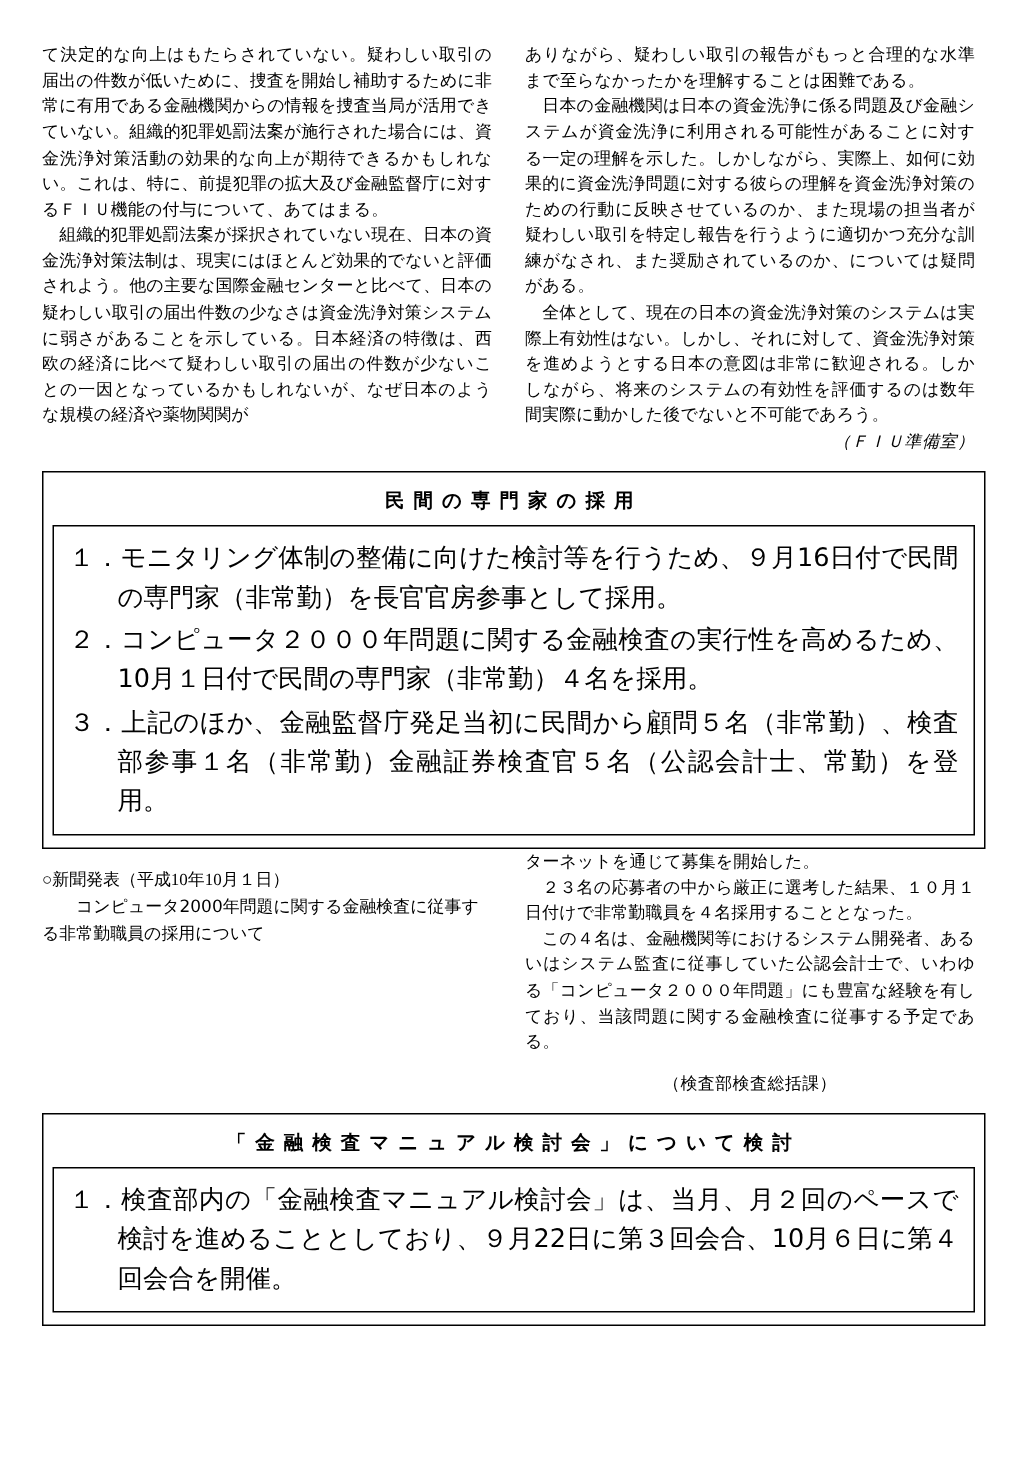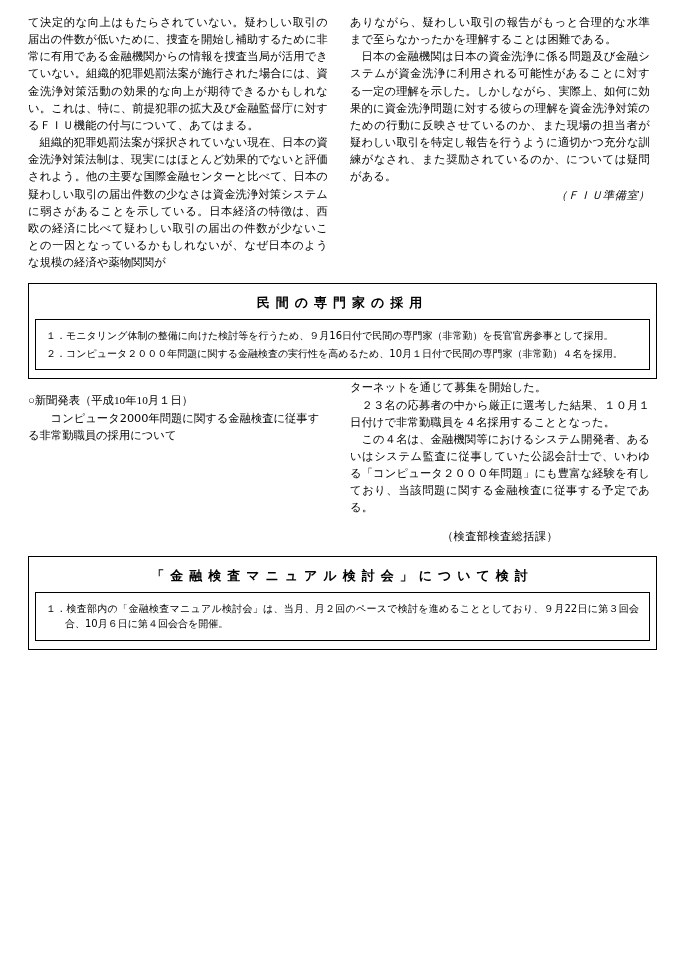--- a/index.html
+++ b/index.html
@@ -13,21 +13,21 @@
     font-family: "DejaVu Sans", sans-serif;
     color: #000000;
     font-size: 11px;
     overflow: hidden;
   }
   .page {
     position: relative;
     width: 685px;
     height: 772px;
     box-sizing: border-box;
-    padding: 14px 28px 10px 28px;
+    padding: 28px 28px 10px 28px;
   }
   
   .two-col {
     display: flex;
     gap: 22px;
   }
   .col {
     width: 300px;
     flex: 0 0 300px;
   }
@@ -66,21 +66,21 @@
   .frame-inner {
     border: 1px solid #000;
     padding: 8px 10px 8px 10px;
   }
   ol.numlist {
     margin: 0;
     padding: 0;
     list-style: none;
   }
   ol.numlist li {
-    font-size: 10px;
+    font-size: 17px;
     line-height: 1.55;
     text-align: justify;
     text-justify: inter-ideograph;
     padding-left: 1.9em;
     text-indent: -1.9em;
     margin-bottom: 2px;
   }
   ol.numlist li:last-child {
     margin-bottom: 0;
   }
@@ -117,30 +117,32 @@
 <div class="page">
 
   <div class="two-col">
     <div class="col">
       <p class="body">て決定的な向上はもたらされていない。疑わしい取引の届出の件数が低いために、捜査を開始し補助するために非常に有用である金融機関からの情報を捜査当局が活用できていない。組織的犯罪処罰法案が施行された場合には、資金洗浄対策活動の効果的な向上が期待できるかもしれない。これは、特に、前提犯罪の拡大及び金融監督庁に対するＦＩＵ機能の付与について、あてはまる。</p>
       <p class="body">　組織的犯罪処罰法案が採択されていない現在、日本の資金洗浄対策法制は、現実にはほとんど効果的でないと評価されよう。他の主要な国際金融センターと比べて、日本の疑わしい取引の届出件数の少なさは資金洗浄対策システムに弱さがあることを示している。日本経済の特徴は、西欧の経済に比べて疑わしい取引の届出の件数が少ないことの一因となっているかもしれないが、なぜ日本のような規模の経済や薬物関関が</p>
     </div>
     <div class="col">
       <p class="body">ありながら、疑わしい取引の報告がもっと合理的な水準まで至らなかったかを理解することは困難である。</p>
       <p class="body">　日本の金融機関は日本の資金洗浄に係る問題及び金融システムが資金洗浄に利用される可能性があることに対する一定の理解を示した。しかしながら、実際上、如何に効果的に資金洗浄問題に対する彼らの理解を資金洗浄対策のための行動に反映させているのか、また現場の担当者が疑わしい取引を特定し報告を行うように適切かつ充分な訓練がなされ、また奨励されているのか、については疑問がある。</p>
+      <p class="body">　全体として、現在の日本の資金洗浄対策のシステムは実際上有効性はない。しかし、それに対して、資金洗浄対策を進めようとする日本の意図は非常に歓迎される。しかしながら、将来のシステムの有効性を評価するのは数年間実際に動かした後でないと不可能であろう。</p>
       <div class="sig">（ＦＩＵ準備室）</div>
     </div>
   </div>
 
   <div class="frame">
     <div class="frame-title">民間の専門家の採用</div>
     <div class="frame-inner">
       <ol class="numlist">
         <li>１．モニタリング体制の整備に向けた検討等を行うため、９月16日付で民間の専門家（非常勤）を長官官房参事として採用。</li>
         <li>２．コンピュータ２０００年問題に関する金融検査の実行性を高めるため、10月１日付で民間の専門家（非常勤）４名を採用。</li>
+        <li>３．上記のほか、金融監督庁発足当初に民間から顧問５名（非常勤）、検査部参事１名（非常勤）金融証券検査官５名（公認会計士、常勤）を登用。</li>
       </ol>
     </div>
   </div>
 
   <div class="head-row">
     <div class="col">
       <div class="release-head">○新聞発表（平成10年10月１日）</div>
       <div class="release-sub">　コンピュータ2000年問題に関する金融検査に従事する非常勤職員の採用について</div>
       <div class="spacer-line"></div>
     </div>

